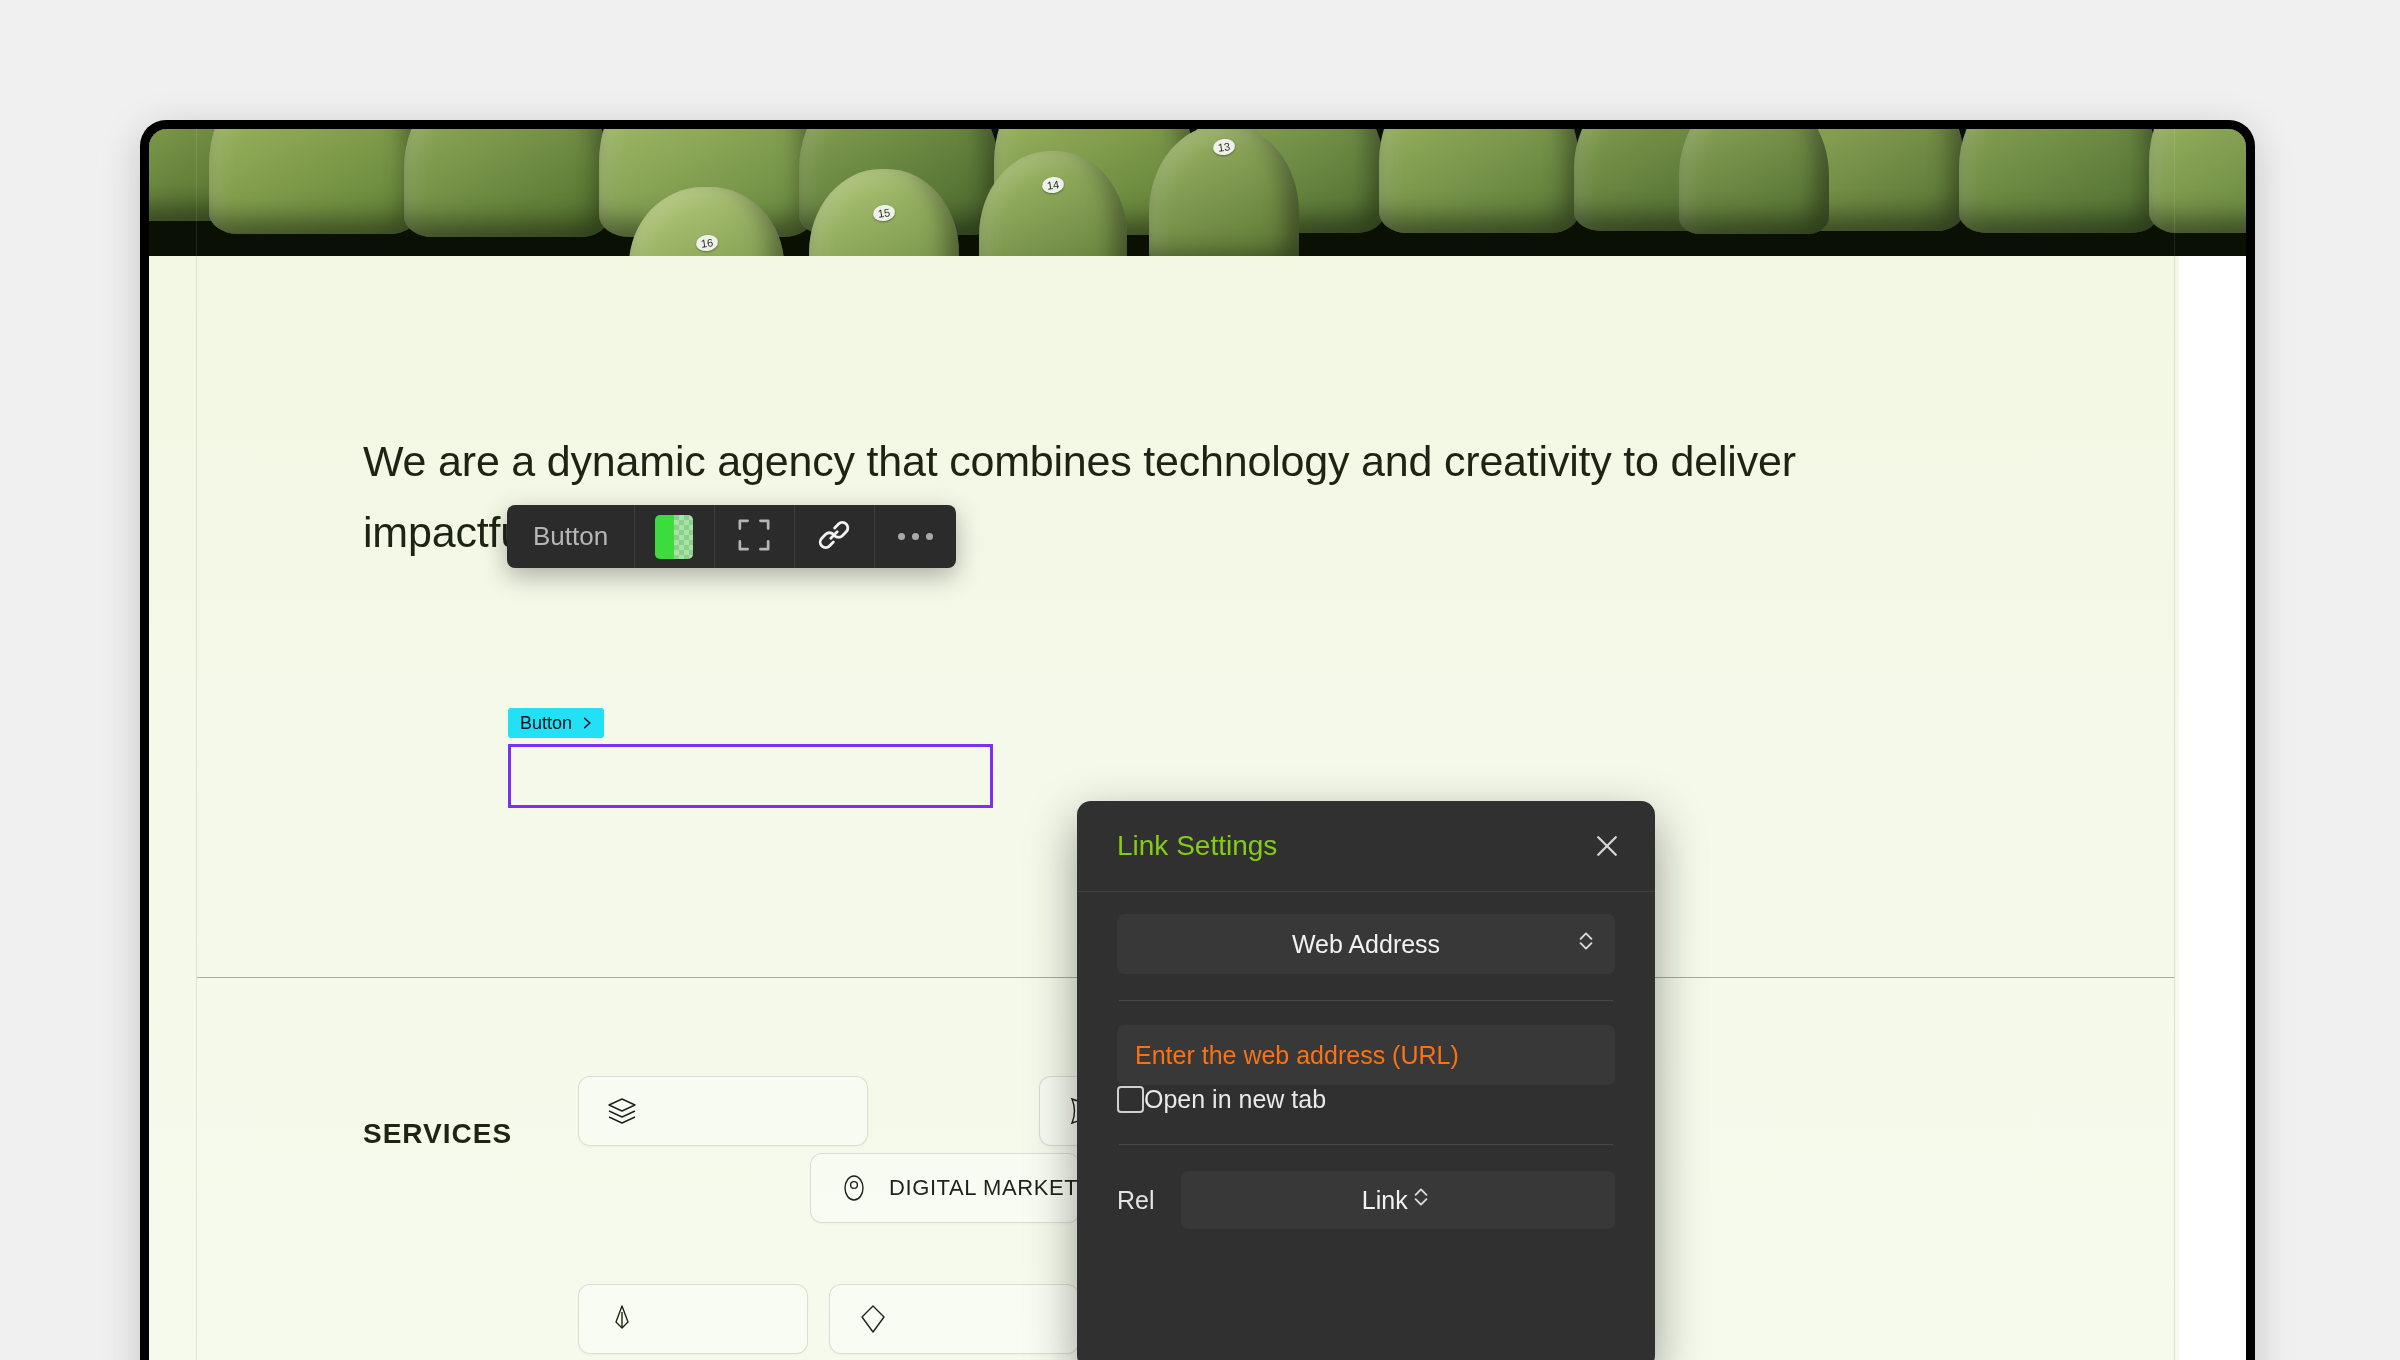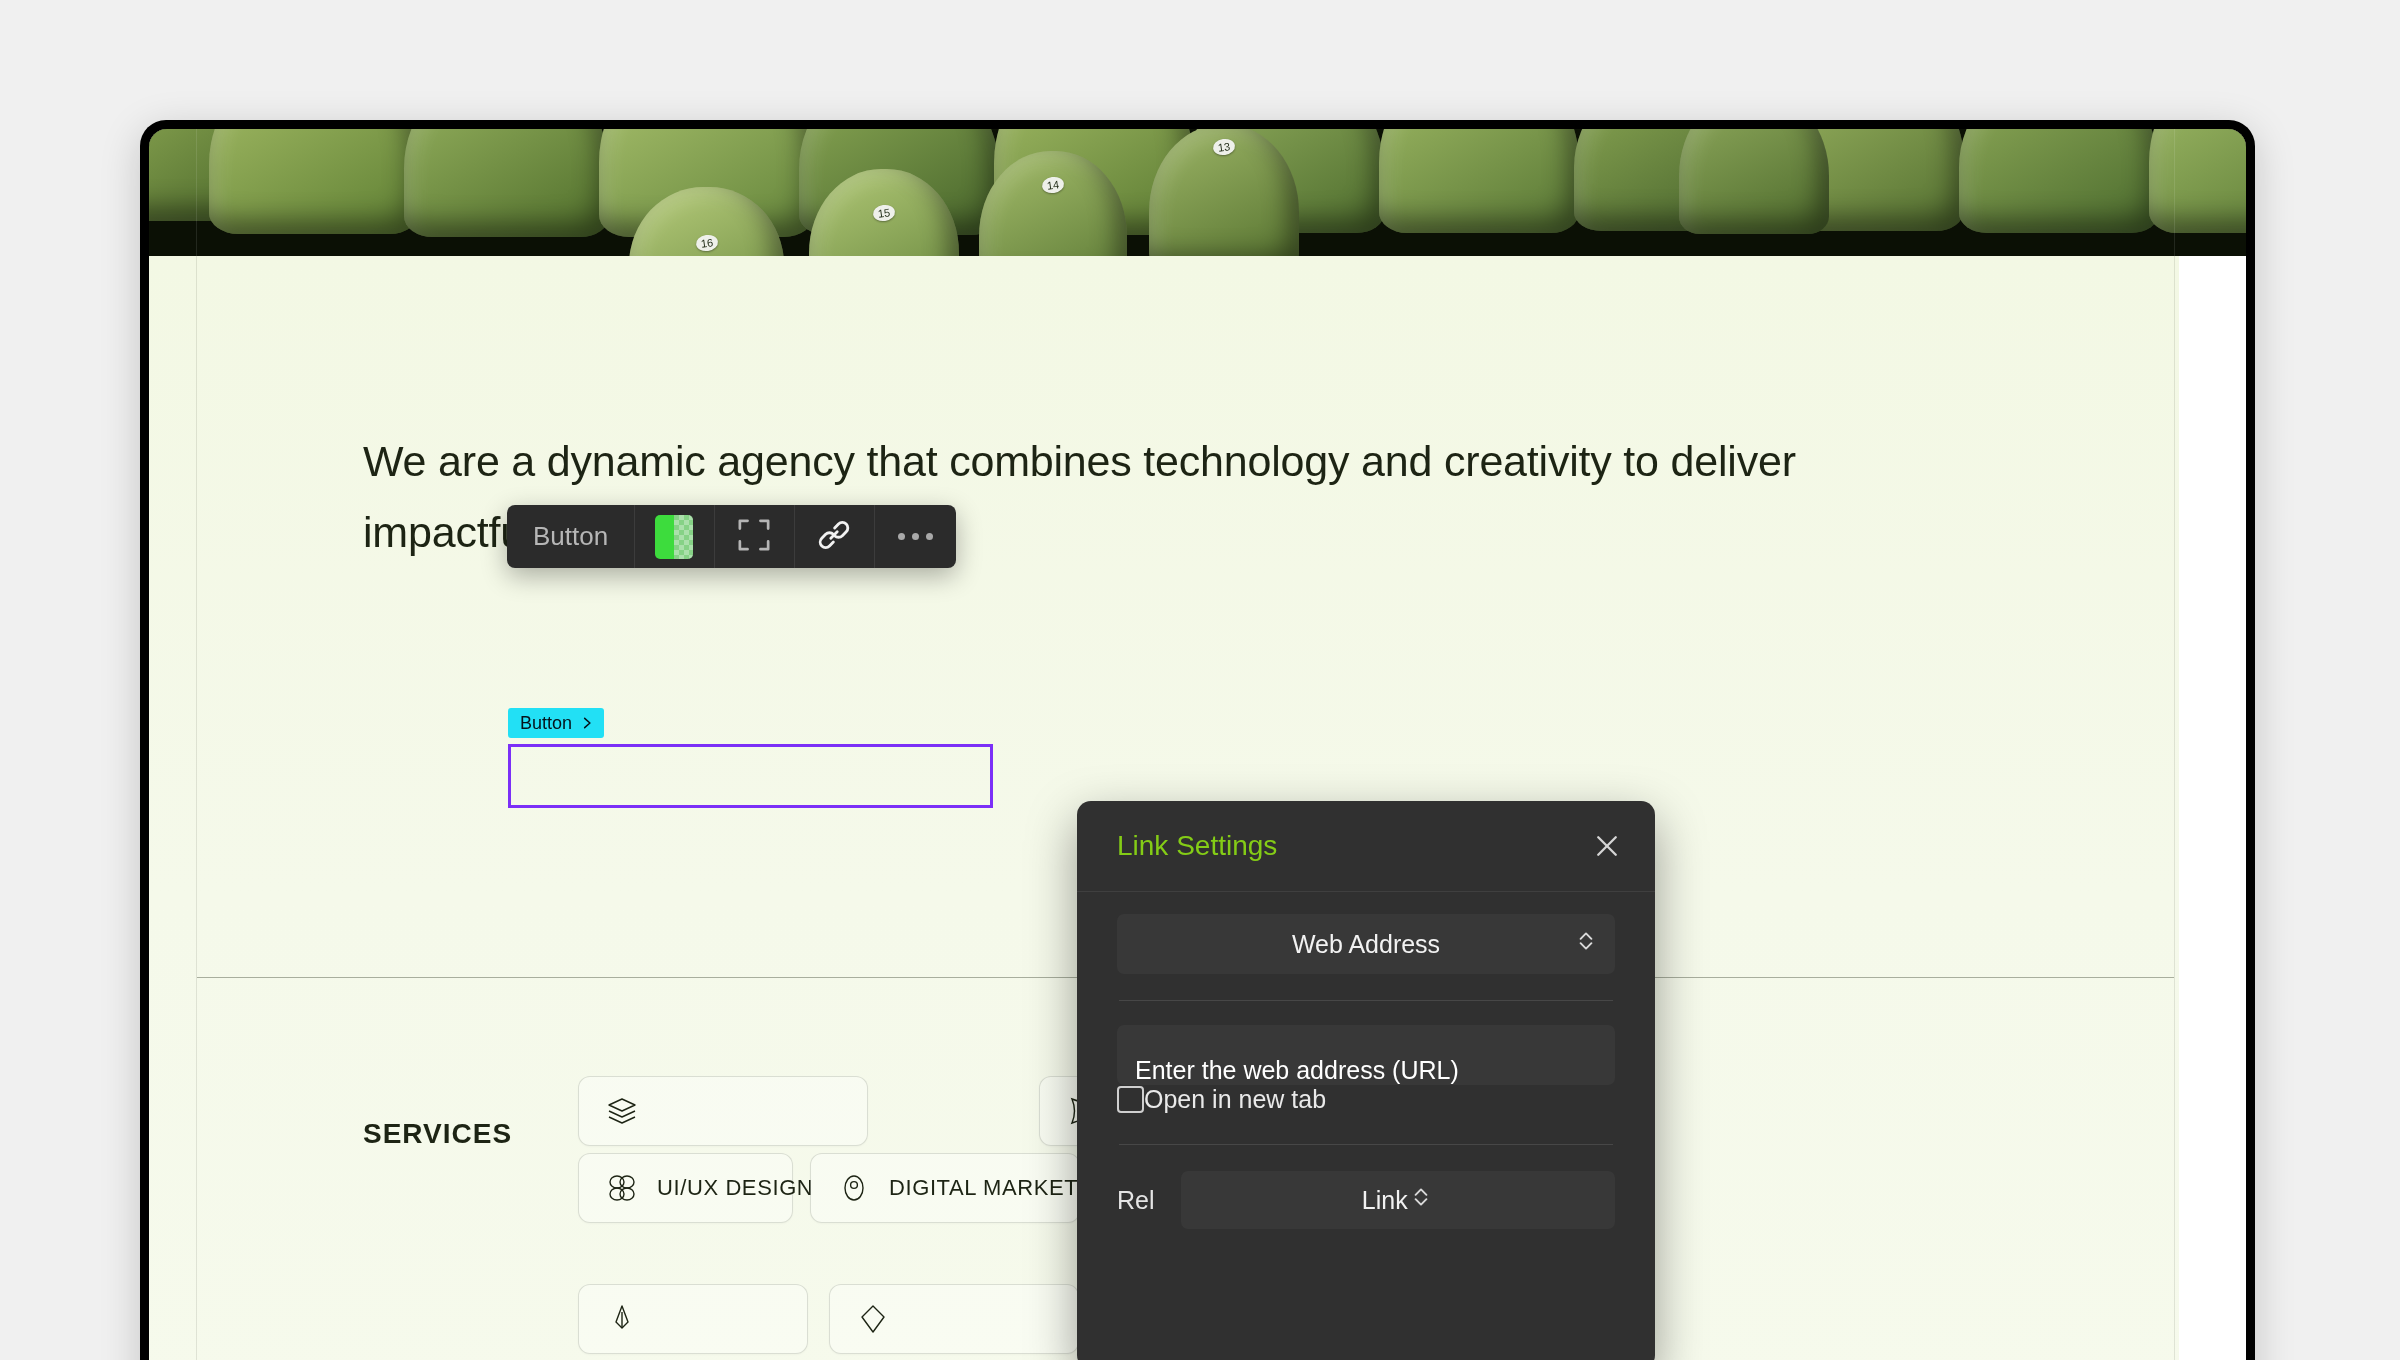--- a/index.html
+++ b/index.html
@@ -133,22 +133,22 @@
   #ls-close{width:40px;height:40px;display:flex;align-items:center;justify-content:center;cursor:pointer;}
   #ls-body{padding:22px 40px 0 40px;}
   .ls-select{
     height:60px;background:#383838;border-radius:7px;
     display:flex;align-items:center;justify-content:center;position:relative;
     font-size:25px;color:#f2f2f2;
   }
   .ls-select .chev2{position:absolute;right:16px;top:50%;transform:translateY(-50%);}
   .ls-rule{height:1px;background:#474747;margin:26px 2px 24px 2px;}
   #ls-url{
-    height:60px;background:#383838;border-radius:7px;display:flex;align-items:flex-end;
-    padding:0 18px;font-size:25px;color:#ffffff;
+    height:60px;background:#383838;border-radius:7px;display:flex;align-items:center;
+    padding:0 18px;font-size:25px;color:#f97316;
   }
   #ls-newtab{display:flex;align-items:center;}
   #ls-newtab .box{
     width:27px;height:27px;border:2px solid #cfcfcf;border-radius:4px;box-sizing:border-box;
   }
   #ls-newtab .lbl{font-size:25px;color:#e9e9e9;}
   #ls-rel-row{display:flex;align-items:center;gap:26px;}
   #ls-rel-row .rel-label{font-size:25px;color:#e4e4e4;}
   #ls-rel-select{
     flex:1;height:58px;background:#383838;border-radius:7px;
@@ -251,31 +251,20 @@
 
         <div class="svc-card" style="left:890px;top:820px;width:250px;">
           <span class="svc-ico">
             <svg viewBox="0 0 34 34" width="34" height="34" fill="none" stroke="#1d2414" stroke-width="1.4">
                 <path d="M6 5 Q17 10 28 5 Q23 17 28 29 Q17 24 6 29 Q11 17 6 5 Z"></path>
               </svg>
           </span>
           <span class="svc-label">WEB APPLICATION</span>
         </div>
 
-        <div class="svc-card" style="left:429px;top:897px;width:215px;">
-          <span class="svc-ico">
-            <svg viewBox="0 0 34 34" width="34" height="34" fill="none" stroke="#1d2414" stroke-width="1.4">
-                <ellipse cx="12" cy="11" rx="7" ry="6"></ellipse>
-                <ellipse cx="22" cy="11" rx="7" ry="6"></ellipse>
-                <ellipse cx="12" cy="23" rx="7" ry="6"></ellipse>
-                <ellipse cx="22" cy="23" rx="7" ry="6"></ellipse>
-              </svg>
-          </span>
-          <span class="svc-label">UI/UX DESIGN</span>
-        </div>
 
         <div class="svc-card" style="left:661px;top:897px;width:270px;">
           <span class="svc-ico">
             <svg viewBox="0 0 34 34" width="34" height="34" fill="none" stroke="#1d2414" stroke-width="1.4">
                 <ellipse cx="17" cy="17" rx="9" ry="12"></ellipse>
                 <circle cx="17" cy="14" r="3.4"></circle>
               </svg>
           </span>
           <span class="svc-label">DIGITAL MARKETING</span>
         </div>

